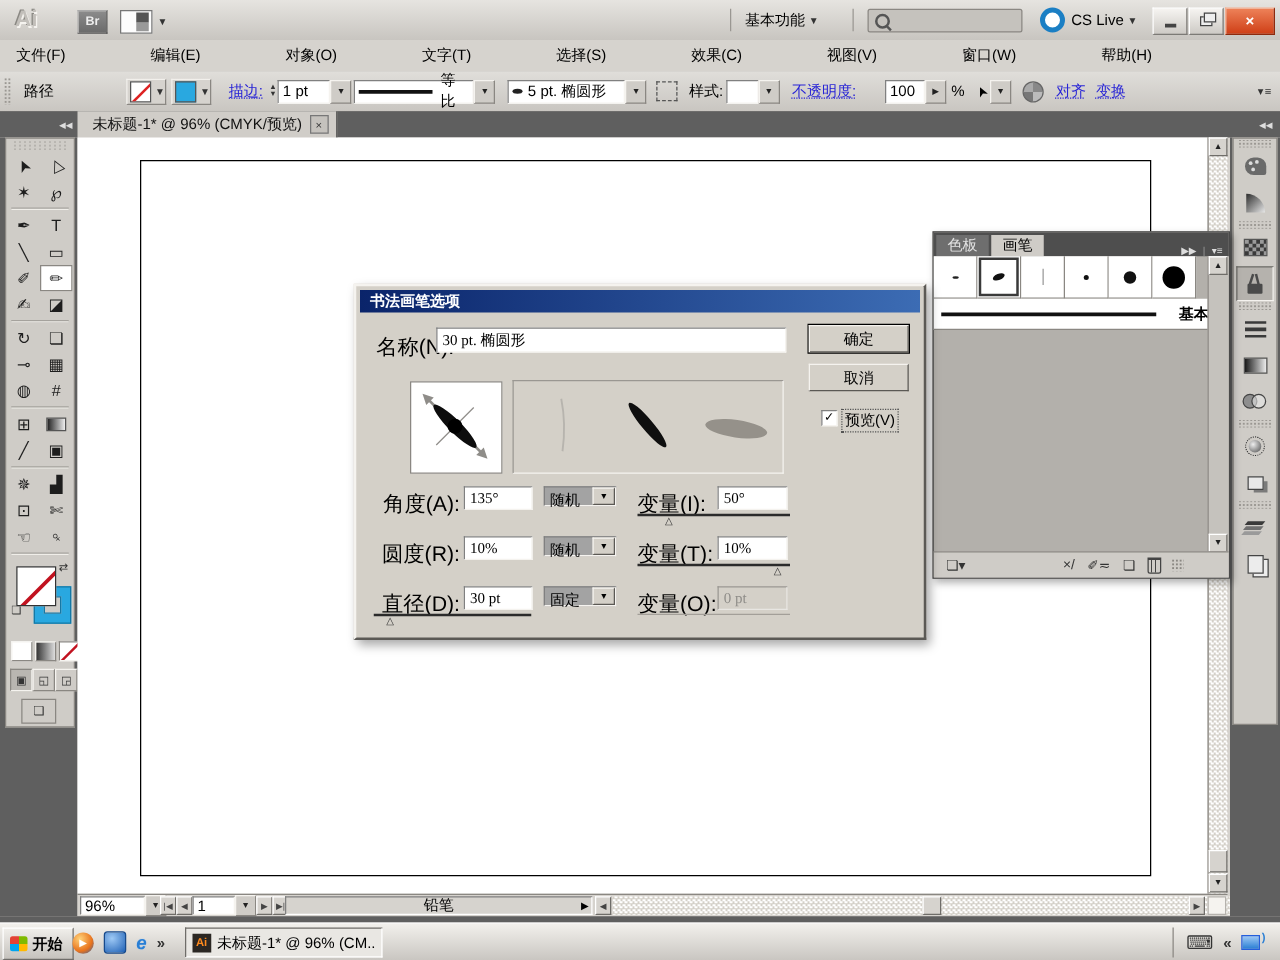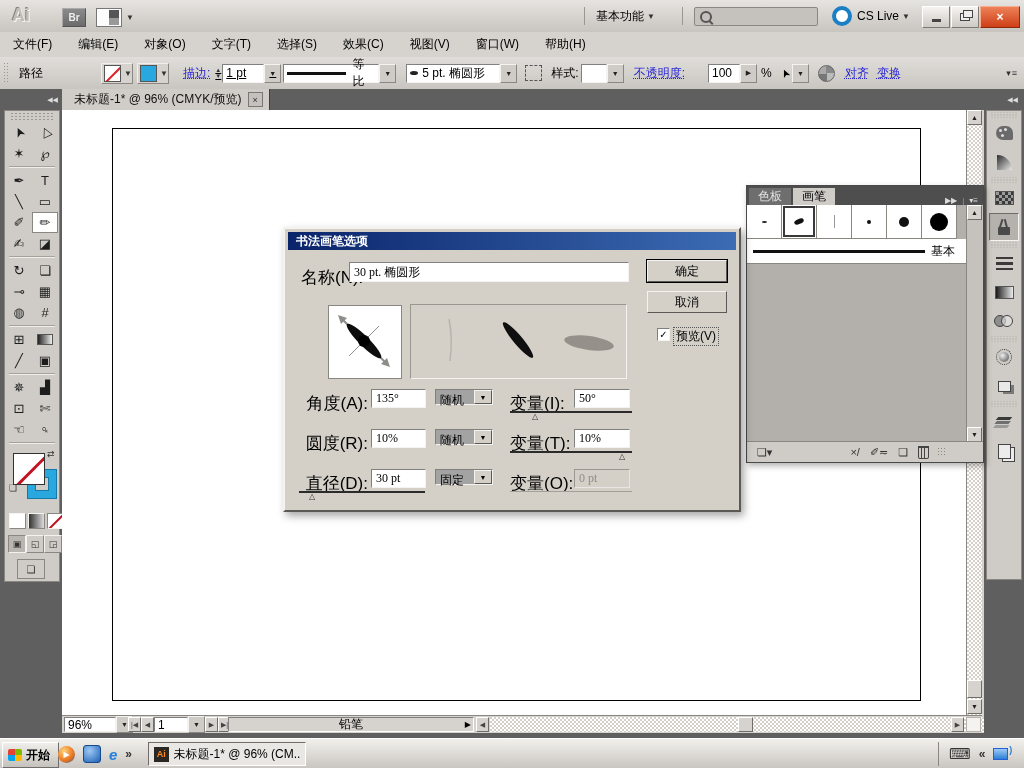--- a/index.html
+++ b/index.html
@@ -28,21 +28,21 @@
   .cs-circle{width:12px;height:12px;border:4px solid #1b7fc4;border-radius:50%;background:#fff;margin-right:5px;}
   .winbtns{left:921px;top:6px;height:21px;}
   .wbtn{width:26px;height:20px;background:linear-gradient(#f6f4f1,#cdcac5);border:1px solid;border-color:#fff #7c7a76 #7c7a76 #fff;
     display:flex;align-items:center;justify-content:center;margin-left:1px;}
   .wbtn.close{width:38px;background:linear-gradient(#ed8158,#cf3f17);color:#fff;font-weight:bold;font-size:12px;border-color:#f5ae90 #8d2a0e #8d2a0e #f5ae90;}
   .min-glyph{width:9px;height:3px;background:#444;margin-top:8px;}
   .res-glyph{width:8px;height:6px;border:1px solid #444;position:relative;background:#eee;}
   .res-glyph::before{content:"";position:absolute;width:8px;height:6px;border:1px solid #444;left:2px;top:-4px;background:#eee;}
 
   
-  .menubar{left:0;top:32px;width:1024px;height:25px;background:#d6d3ce;border-bottom:1px solid #b5b2ad;}
+  .menubar{left:0;top:32px;width:1024px;height:25px;background:#d6d3ce;border-bottom:1px solid #b5b2ad;gap:42px;}
   .menu-item{padding:0 13px;height:25px;display:flex;align-items:center;}
 
   
   .controlbar{left:0;top:57px;width:1024px;height:32px;background:linear-gradient(#e0deda,#c9c6c1);border-bottom:1px solid #8a8782;}
   .grip{width:6px;height:22px;margin-left:3px;background-image:radial-gradient(#9a9792 35%,transparent 36%);background-size:3px 3px;}
   .swatch-btn{width:28px;height:19px;display:flex;align-items:center;padding-left:2px;border:1px solid;border-color:#f2f0ec #8a8782 #8a8782 #f2f0ec;background:#d6d3ce;}
   .fill-none{width:15px;height:15px;background:#fff;border:1px solid #555;position:relative;overflow:hidden;}
   .fill-none::after{content:"";position:absolute;left:-3px;top:6px;width:26px;height:2px;background:#d22;transform:rotate(-45deg);}
   .stroke-cyan{width:15px;height:15px;background:#29a8e0;border:1px solid #555;}
   .spin-arrows{display:flex;flex-direction:column;font-size:6px;line-height:6px;color:#333;margin-right:1px;}
@@ -241,21 +241,21 @@
     <span style="margin-left:10px;">路径</span>
     <div class="swatch-btn" style="margin-left:58px;">
       <span class="fill-none"></span>
       <span class="dd-arrow">▼</span>
     </div>
     <div class="swatch-btn" style="margin-left:4px;">
       <span class="stroke-cyan"></span>
       <span class="dd-arrow">▼</span>
     </div>
     <span class="link" style="margin-left:14px;">描边:</span>
-    <div class="flex" style="margin-left:5px;text-decoration:underline;">
+    <div class="flex" style="margin-left:5px;">
       <span class="spin-arrows">▲<br>▼</span>
       <span class="field" style="width:34px;">1 pt</span>
       <span class="cb-btn">▼</span>
     </div>
     <div class="flex" style="margin-left:2px;">
       <span class="field" style="width:88px;">
         <span class="profile-line"></span>
         <span>等比</span>
       </span>
       <span class="cb-btn">▼</span>
@@ -516,21 +516,21 @@
         </div>
         <div class="bcell">
           <span class="bd4"></span>
         </div>
         <div class="bcell">
           <span class="bd5"></span>
         </div>
       </div>
     <div class="basicrow">
       <span class="basicline"></span>
-      <span style="margin-left:6px;">基本</span>
+      <span style="margin-left:18px;font-weight:bold;">基本</span>
     </div>
     <div class="pscroll">
       <div class="sbtn" style="top:0;width:15px;">▲</div>
       <div class="sbtn" style="bottom:0;top:auto;width:15px;">▼</div>
     </div>
     <div class="pbottom">
       <span class="pb-ic">❏▾</span>
       <span class="pb-ic" style="margin-left:78px;">×/</span>
       <span class="pb-ic">✐≂</span>
       <span class="pb-ic">❏</span>

